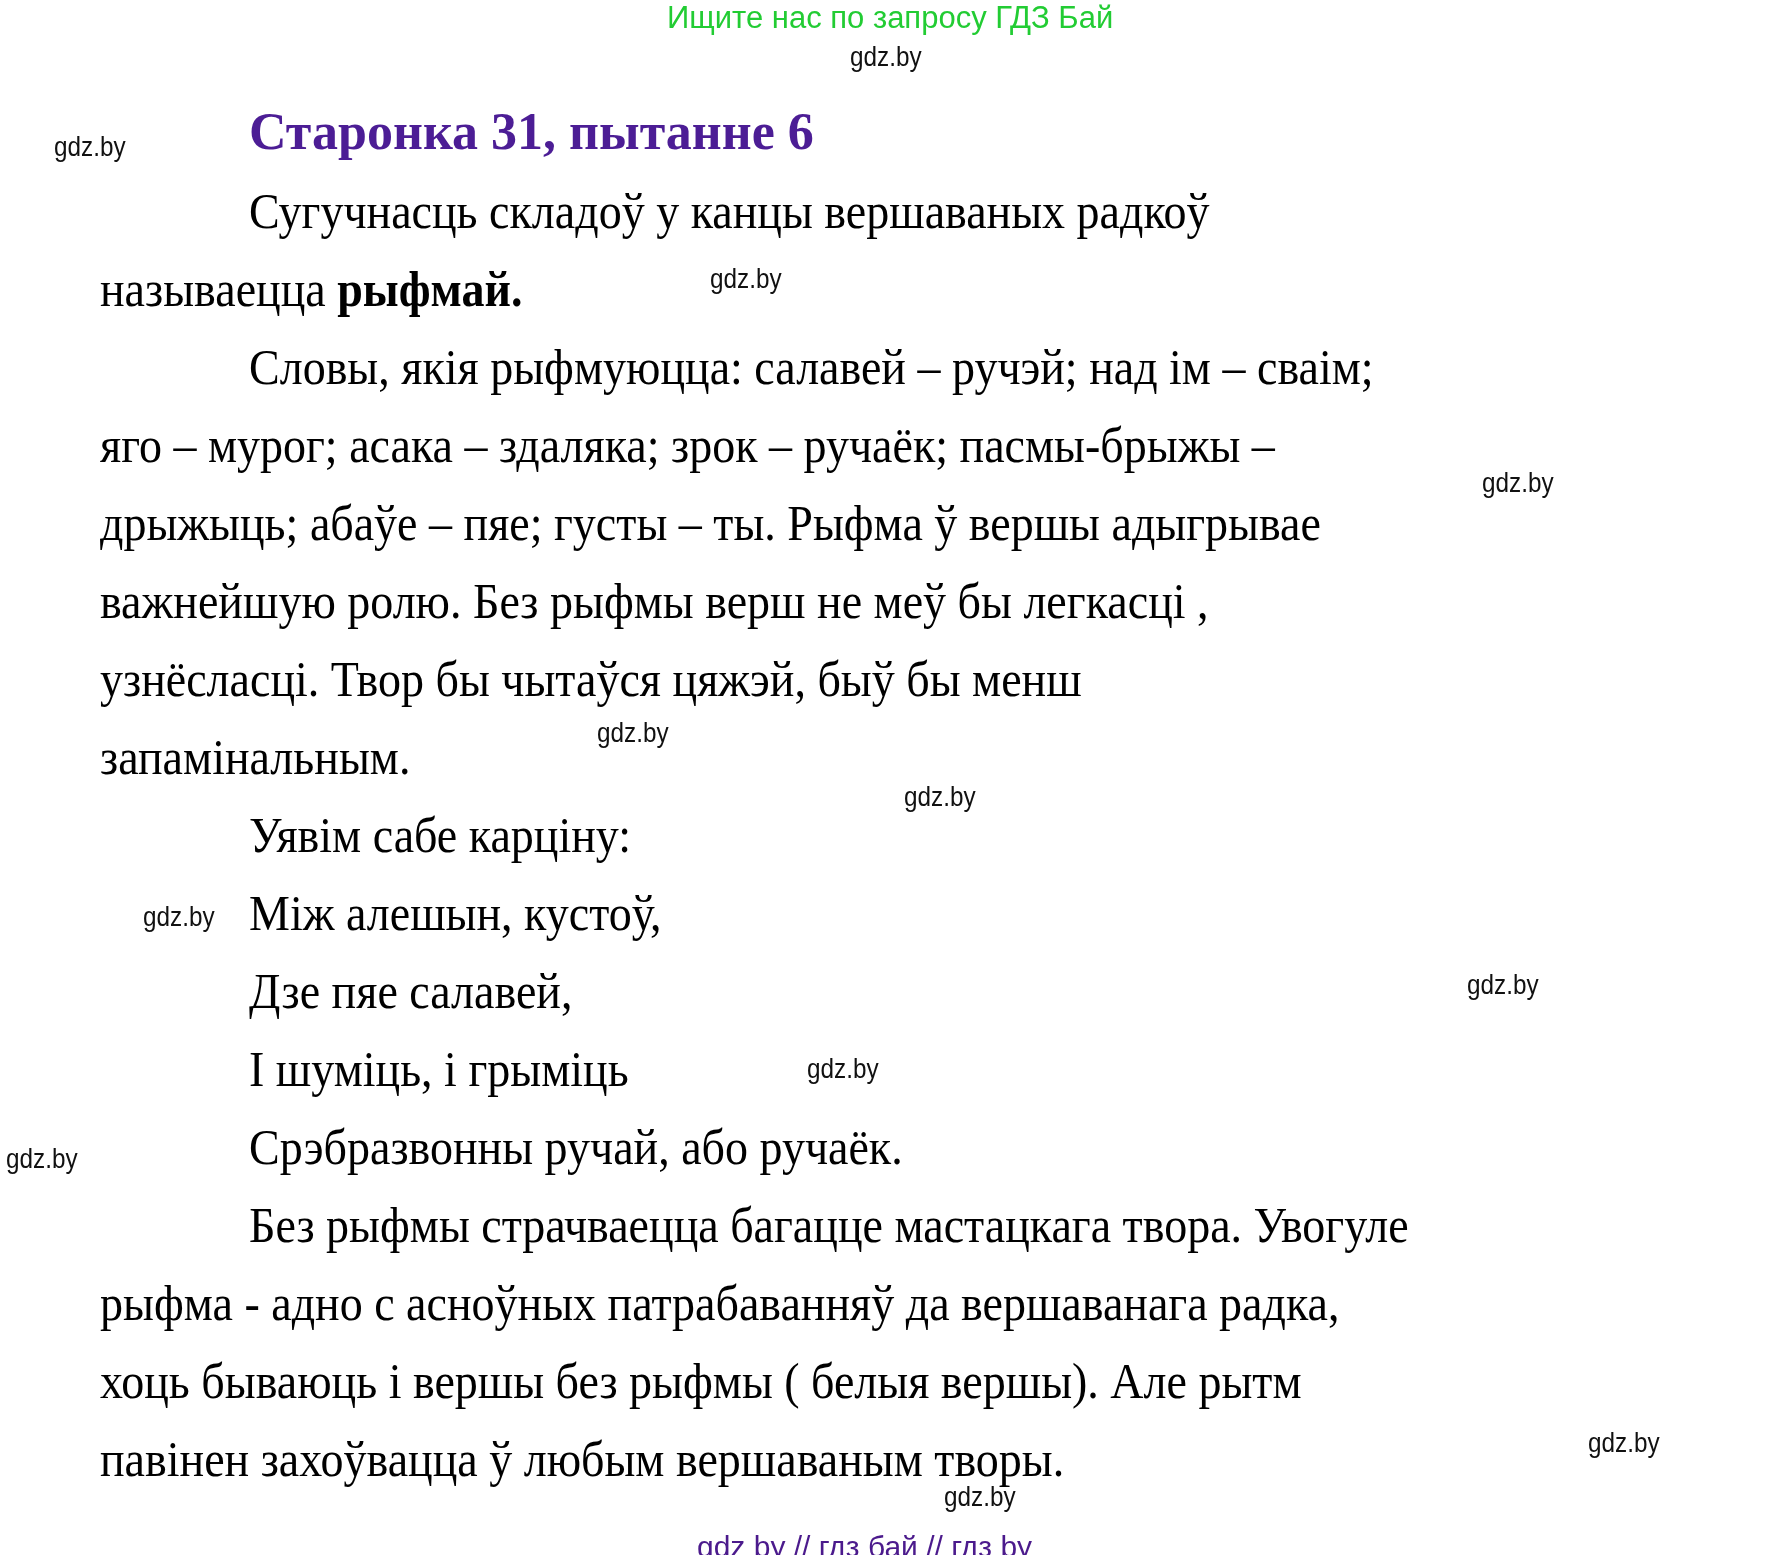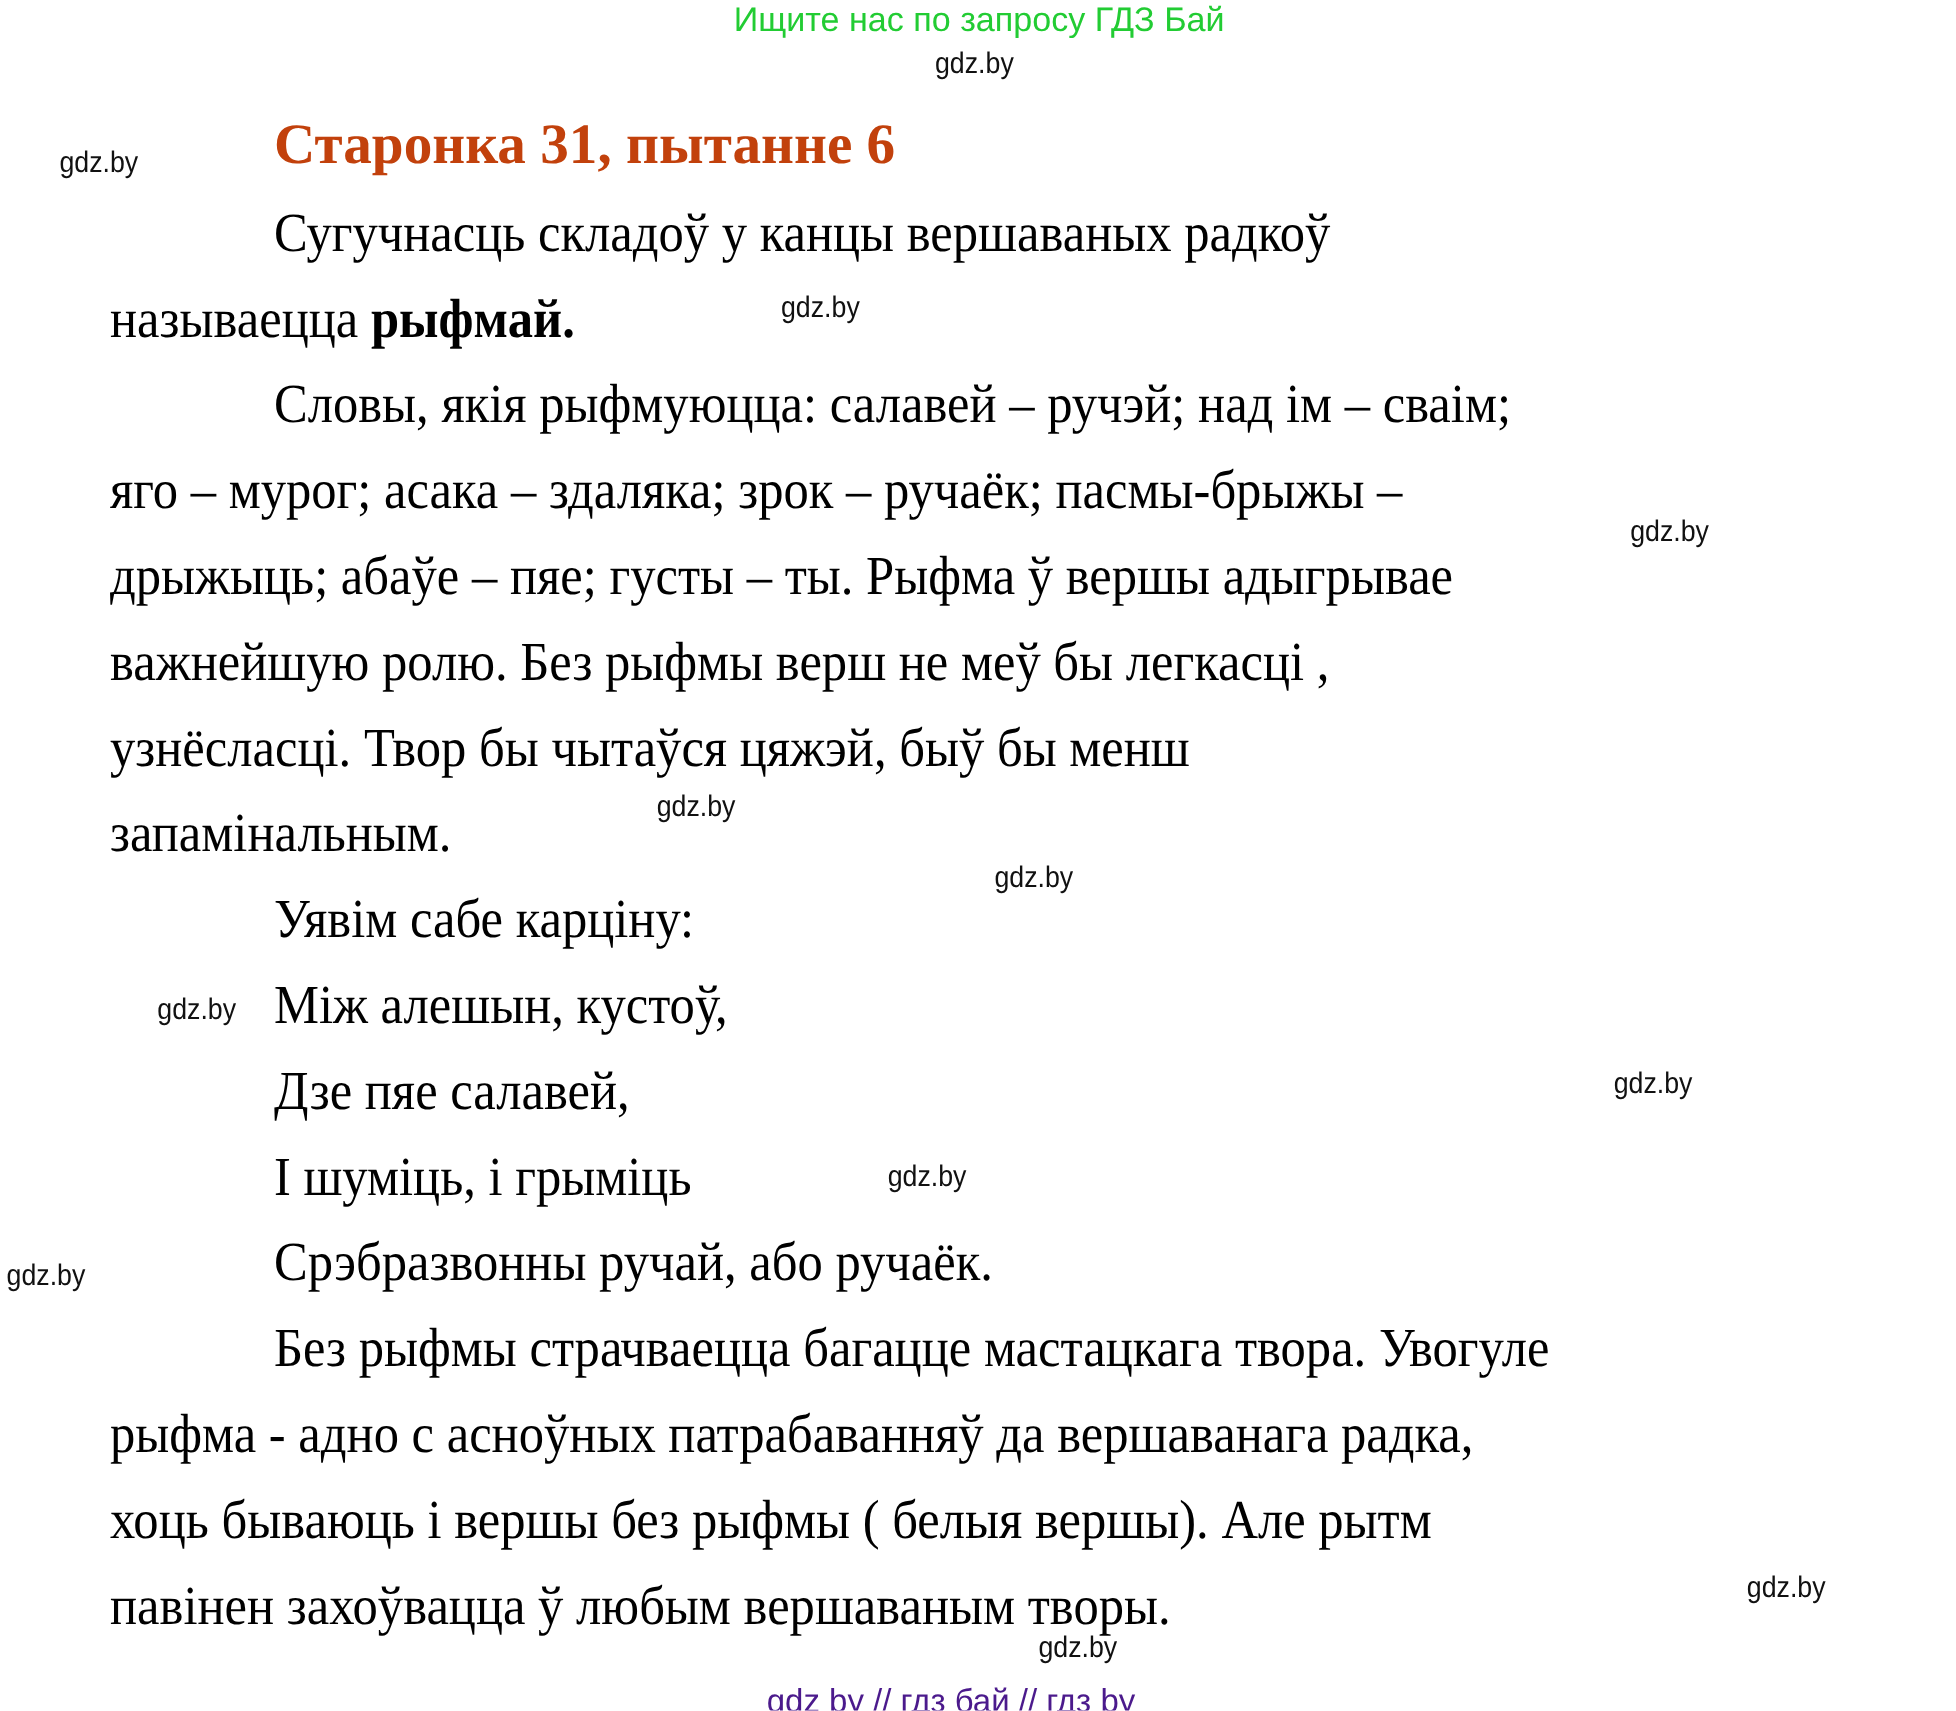--- a/index.html
+++ b/index.html
@@ -1,20 +1,20 @@
 <!DOCTYPE html>
 <html><head>
 <meta charset="utf-8">
 <style>
   html, body { margin:0; padding:0; background:#ffffff; }
   body { width:1778px; height:1555px; position:relative; overflow:hidden; }
   .abs { position:absolute; white-space:nowrap; }
   .promo { font-family:"Liberation Sans", sans-serif; font-size:31px; color:#22cc33; }
   .wm { font-family:"Liberation Sans", sans-serif; font-size:27px; color:#111111; transform:scaleX(0.9); transform-origin:left top; }
-  .title { font-family:"Liberation Serif", serif; font-weight:bold; font-size:52px; color:#c2410c; }
+  .title { font-family:"Liberation Serif", serif; font-weight:bold; font-size:52px; color:#4c1d95; }
   .txt { font-family:"Liberation Serif", serif; font-size:50px; color:#000; transform:scaleX(0.92); transform-origin:left top; }
   .txt b { font-weight:bold; }
   .footer { font-family:"Liberation Sans", sans-serif; font-size:30px; color:#4b1a8c; }
 </style>
 </head>
 <body>
 
 <div class="abs promo" style="left:667px;top:0px;">Ищите нас по запросу ГДЗ Бай</div>
 <div class="abs wm" style="left:850px;top:42px;">gdz.by</div>
 

